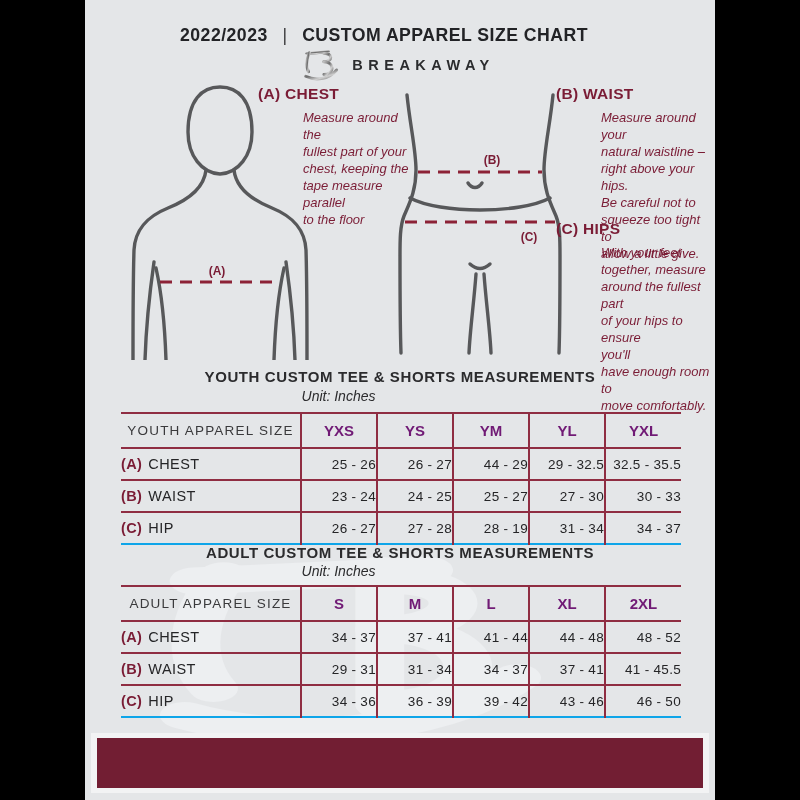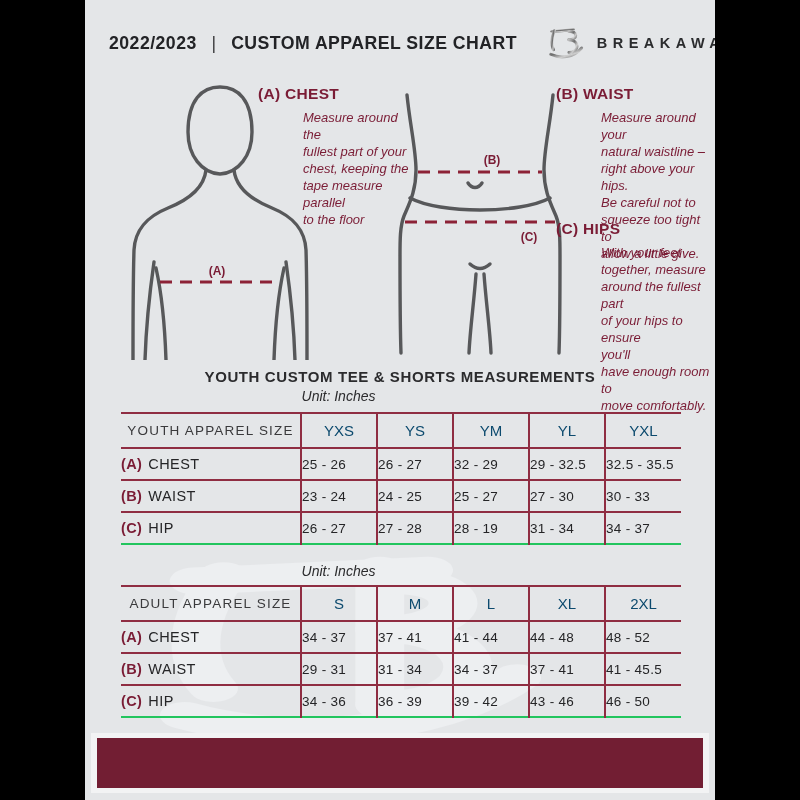--- a/index.html
+++ b/index.html
@@ -2,52 +2,52 @@
 <html><head>
 <meta charset="utf-8">
 <style>
   html,body{margin:0;padding:0;background:#000;}
   .stage{position:relative;width:800px;height:800px;background:#000;overflow:hidden;
          font-family:"Liberation Sans",sans-serif;}
   .page{position:absolute;left:85px;top:0;width:630px;height:800px;background:#e4e6e8;overflow:hidden;}
   .layer{position:absolute;z-index:1;}
 
   
-  .header{left:24px;right:26px;top:24px;display:flex;justify-content:space-between;align-items:center;}
+  .header{left:24px;right:26px;top:24px;display:flex;justify-content:space-between;align-items:center;flex-direction:column;}
   .header-title{font-weight:bold;font-size:19px;color:#222326;letter-spacing:.5px;white-space:nowrap;
                 transform:scaleX(.93);transform-origin:left center;}
   .header-title .sep{margin:0 10px;font-weight:normal;color:#3a3a3c;}
   .brand{display:flex;align-items:center;gap:9px;}
   .brand-name{font-weight:bold;font-size:14.5px;letter-spacing:5.5px;color:#2b2c2e;}
 
   
   .guide-head{font-weight:bold;font-size:15.5px;color:#7a1c35;letter-spacing:.3px;}
   .guide-text{margin-top:6px;font-style:italic;font-size:13px;line-height:17px;color:#7a1c35;
               white-space:pre-line;margin-left:45px;}
 
   
   .sec-title{left:0;width:630px;text-align:center;font-weight:bold;font-size:15px;
              letter-spacing:.6px;color:#2b2b2d;}
   .sec-unit{left:0;width:507px;text-align:center;font-style:italic;font-size:14px;color:#2b2b2d;}
 
   
   table.size{border-collapse:collapse;table-layout:fixed;width:560px;background:transparent;}
   table.size col.lab{width:180px;} table.size col.val{width:76px;}
   table.size tr{border-top:2px solid #8f2d42;}
-  table.size tr:last-child{border-bottom:2px solid #22c55e;}
+  table.size tr:last-child{border-bottom:2px solid #0ea5e9;}
   table.size td,table.size th{padding:0;vertical-align:middle;}
   table.size td+td,table.size th+th{border-left:2px solid #8f2d42;}
   table.size .hrow th{height:33px;}
   table.size .drow td{height:30px;}
   th.lab-h{font-weight:normal;font-size:13.5px;letter-spacing:1.2px;color:#3a3a3c;
            text-align:center;padding-left:18px;}
-  th.size-h{font-weight:normal;font-size:15px;color:#0c4a6e;text-align:center;}
+  th.size-h{font-weight:bold;font-size:15px;color:#701a75;text-align:center;}
   td.row-lab{text-align:left;padding-left:18px;font-size:14.5px;color:#252527;letter-spacing:.4px;}
   td.row-lab .pfx{font-weight:bold;color:#7a1c35;margin-right:6px;}
-  td.val{text-align:left;font-size:13.5px;color:#252527;letter-spacing:.3px;}
+  td.val{text-align:right;font-size:13.5px;color:#252527;letter-spacing:.3px;}
 
   
   .watermark{left:70px;top:538px;z-index:0;opacity:.9;}
 
   
   .footer-frame{left:6px;top:733px;width:618px;height:60px;background:#f2f3f4;}
   .footer-bar{position:absolute;left:6px;top:5px;width:606px;height:50px;background:#721e33;}
 
   svg text{font-family:"Liberation Sans",sans-serif;}
 </style>
@@ -172,21 +172,21 @@
         <th class="size-h">YXS</th>
         <th class="size-h">YS</th>
         <th class="size-h">YM</th>
         <th class="size-h">YL</th>
         <th class="size-h">YXL</th>
       </tr>
       <tr class="drow">
         <td class="row-lab"><span class="pfx">(A)</span><span>CHEST</span></td>
         <td class="val">25 - 26</td>
         <td class="val">26 - 27</td>
-        <td class="val">32 - 29</td>
+        <td class="val">44 - 29</td>
         <td class="val">29 - 32.5</td>
         <td class="val">32.5 - 35.5</td>
       </tr>
       <tr class="drow">
         <td class="row-lab"><span class="pfx">(B)</span><span>WAIST</span></td>
         <td class="val">23 - 24</td>
         <td class="val">24 - 25</td>
         <td class="val">25 - 27</td>
         <td class="val">27 - 30</td>
         <td class="val">30 - 33</td>
@@ -195,20 +195,21 @@
         <td class="row-lab"><span class="pfx">(C)</span><span>HIP</span></td>
         <td class="val">26 - 27</td>
         <td class="val">27 - 28</td>
         <td class="val">28 - 19</td>
         <td class="val">31 - 34</td>
         <td class="val">34 - 37</td>
       </tr>
     </tbody>
       </table>
 
+    <div class="layer sec-title" style="top:544px;">ADULT CUSTOM TEE &amp; SHORTS MEASUREMENTS</div>
     <div class="layer sec-unit" style="top:563px;">Unit: Inches</div>
     <table class="layer size" style="left:36px;top:585px;">
       <colgroup>
           <col class="lab">
           <col class="val">
           <col class="val">
           <col class="val">
           <col class="val">
           <col class="val">
         </colgroup>

